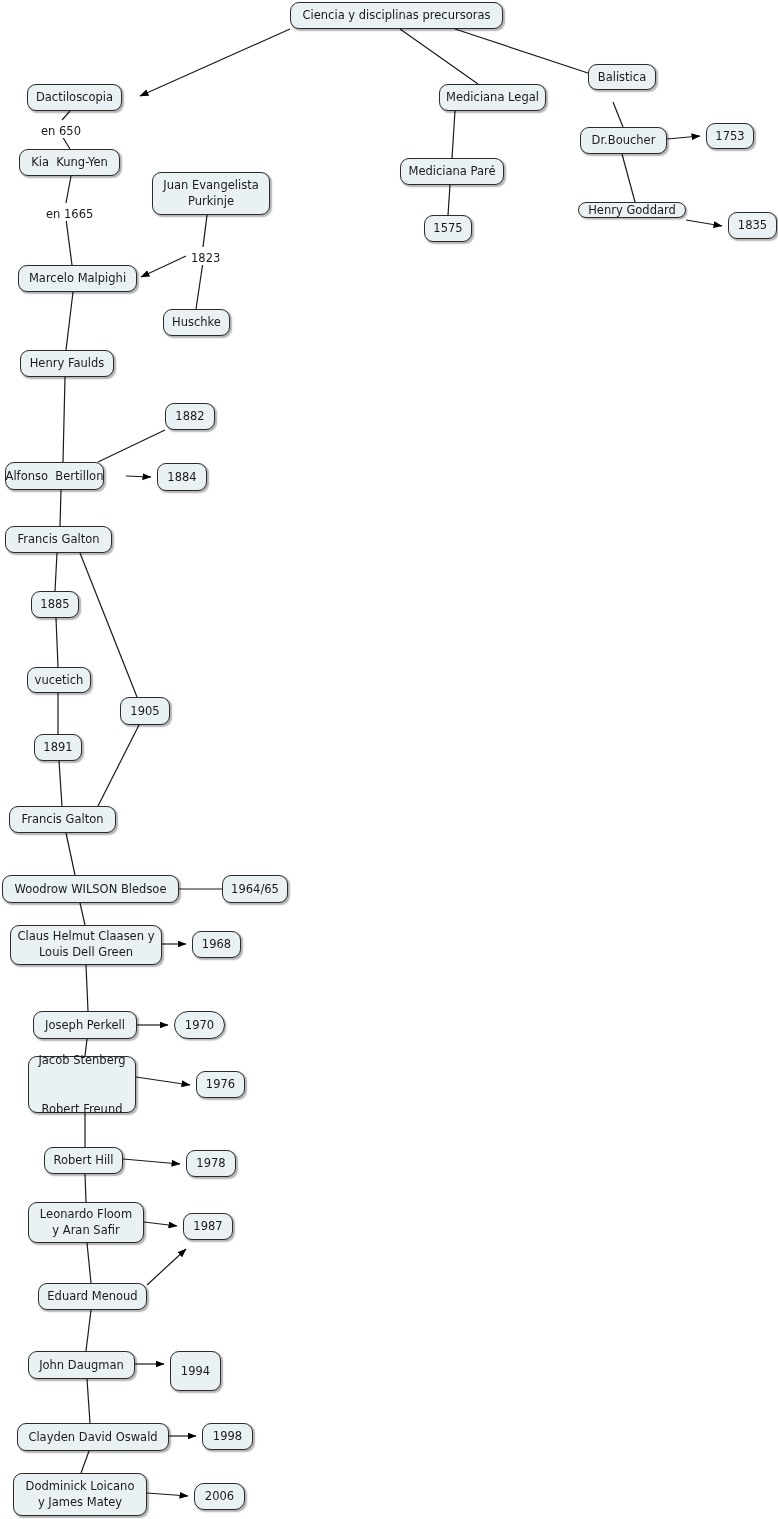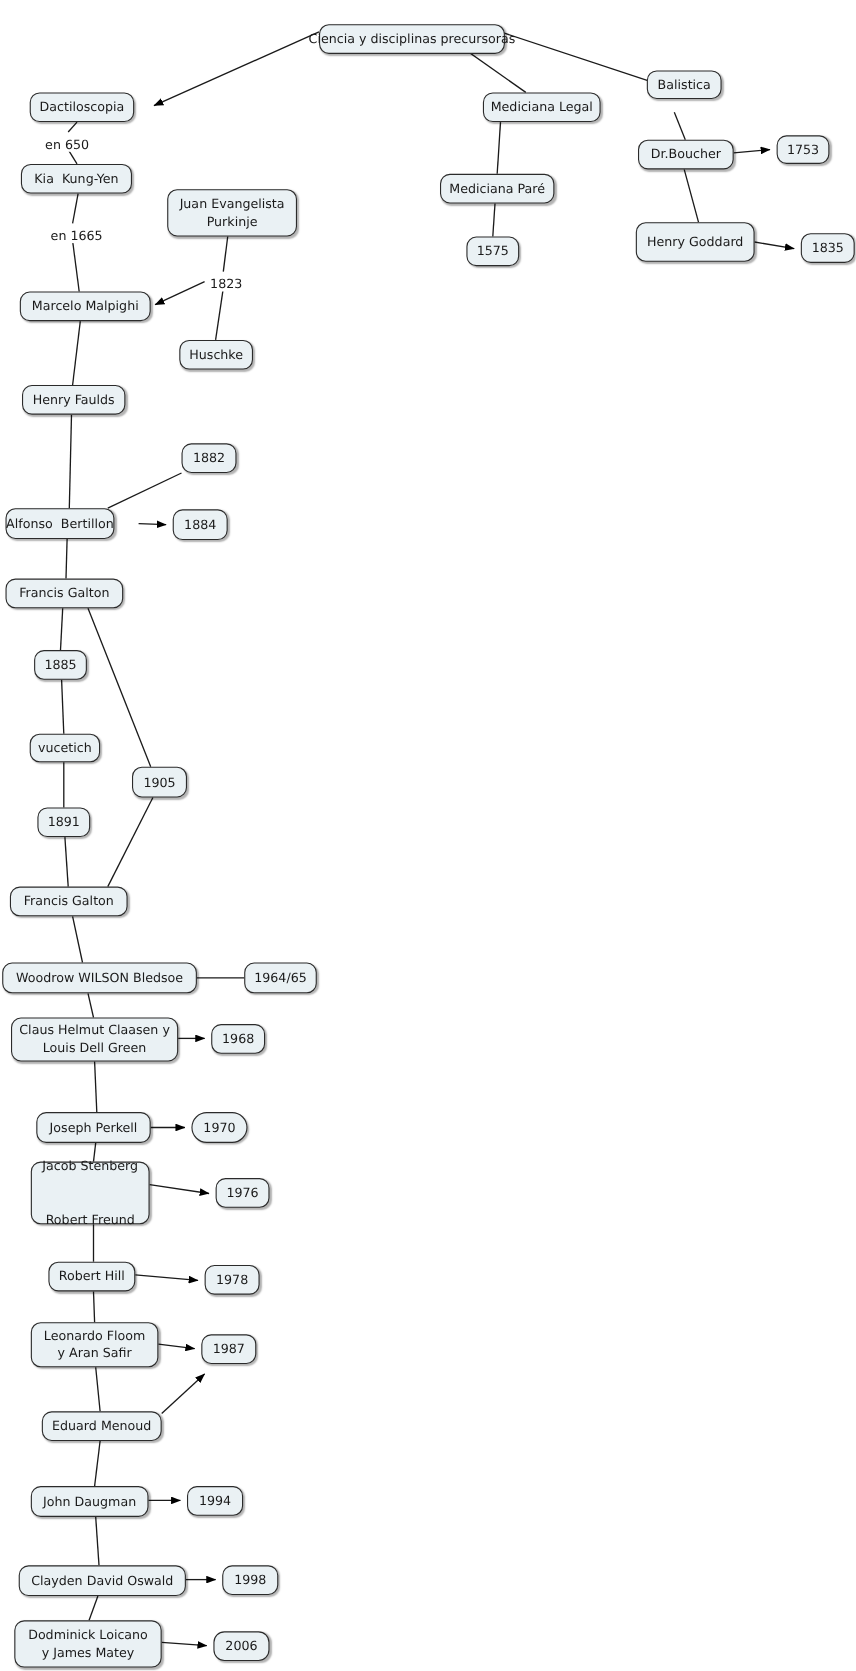--- a/index.html
+++ b/index.html
@@ -122,32 +122,32 @@
         <path d="M 91,1310 L 86,1351"></path>
         <path d="M 135,1364 L 164,1364" marker-end="url(#arrowhead)"></path>
         <path d="M 87,1379 L 90,1423"></path>
         <path d="M 169,1436 L 196,1436" marker-end="url(#arrowhead)"></path>
         <path d="M 89,1451 L 81,1473"></path>
         <path d="M 147,1493 L 188,1496" marker-end="url(#arrowhead)"></path>
       </g>
   </svg>
 
   <div id="nodes-layer">
-      <div class="node" style="left: 290px; top: 2px; width: 169px; height: 27px; margin-top: 20px;">Ciencia y disciplinas precursoras</div>
+      <div class="node" style="left: 290px; top: 2px; width: 213px; height: 27px;">Ciencia y disciplinas precursoras</div>
       <div class="node" style="left: 27px; top: 84px; width: 95px; height: 27px;">Dactiloscopia</div>
       <div class="node" style="left: 439px; top: 84px; width: 107px; height: 27px;">Mediciana Legal</div>
       <div class="node" style="left: 588px; top: 64px; width: 68px; height: 26px;">Balistica</div>
       <div class="node" style="left: 19px; top: 149px; width: 101px; height: 27px;">Kia  Kung-Yen</div>
       <div class="node two-line" style="left: 152px; top: 172px; width: 118px; height: 43px;">Juan Evangelista
 Purkinje</div>
       <div class="node" style="left: 400px; top: 158px; width: 104px; height: 27px;">Mediciana Paré</div>
       <div class="node" style="left: 424px; top: 215px; width: 48px; height: 27px;">1575</div>
       <div class="node" style="left: 580px; top: 127px; width: 87px; height: 27px;">Dr.Boucher</div>
       <div class="node" style="left: 706px; top: 123px; width: 48px; height: 26px;">1753</div>
-      <div class="node" style="left: 578px; top: 202px; width: 108px; height: 36px;">Henry Goddard</div>
+      <div class="node" style="left: 578px; top: 202px; width: 108px; height: 16px;">Henry Goddard</div>
       <div class="node" style="left: 728px; top: 212px; width: 49px; height: 27px;">1835</div>
       <div class="node" style="left: 18px; top: 265px; width: 119px; height: 27px;">Marcelo Malpighi</div>
       <div class="clip-ghost" style="left: 19px; top: 290px; width: 117px; text-align: center;">....</div>
       <div class="node" style="left: 163px; top: 309px; width: 67px; height: 27px;">Huschke</div>
       <div class="node" style="left: 20px; top: 350px; width: 94px; height: 27px;">Henry Faulds</div>
       <div class="node" style="left: 165px; top: 403px; width: 50px; height: 27px;">1882</div>
       <div class="node" style="left: 5px; top: 462px; width: 99px; height: 28px;">Alfonso  Bertillon</div>
       <div class="node" style="left: 157px; top: 463px; width: 50px; height: 28px;">1884</div>
       <div class="node" style="left: 5px; top: 526px; width: 107px; height: 27px;">Francis Galton</div>
       <div class="node" style="left: 31px; top: 591px; width: 48px; height: 27px;">1885</div>
@@ -167,21 +167,21 @@
 
 Robert Freund</div>
       <div class="node" style="left: 196px; top: 1071px; width: 49px; height: 27px;">1976</div>
       <div class="node" style="left: 44px; top: 1147px; width: 79px; height: 27px;">Robert Hill</div>
       <div class="node" style="left: 186px; top: 1150px; width: 50px; height: 27px;">1978</div>
       <div class="node two-line" style="left: 28px; top: 1202px; width: 116px; height: 41px;">Leonardo Floom
 y Aran Safir</div>
       <div class="node" style="left: 183px; top: 1213px; width: 50px; height: 27px;">1987</div>
       <div class="node" style="left: 38px; top: 1283px; width: 109px; height: 27px;">Eduard Menoud</div>
       <div class="node" style="left: 28px; top: 1351px; width: 107px; height: 28px;">John Daugman</div>
-      <div class="node" style="left: 170px; top: 1351px; width: 51px; height: 27px;">1994</div>
+      <div class="node" style="left: 170px; top: 1351px; width: 51px; height: 40px;">1994</div>
       <div class="node" style="left: 17px; top: 1423px; width: 152px; height: 28px;">Clayden David Oswald</div>
       <div class="node" style="left: 202px; top: 1423px; width: 51px; height: 27px;">1998</div>
       <div class="node two-line" style="left: 13px; top: 1473px; width: 134px; height: 43px;">Dodminick Loicano
 y James Matey</div>
       <div class="node" style="left: 194px; top: 1483px; width: 51px; height: 27px; border-radius: 10px;">2006</div>
     </div>
   <div id="labels-layer">
       <div class="edge-label" style="left: 40px; top: 124px;">en 650</div>
       <div class="edge-label" style="left: 45px; top: 207px;">en 1665</div>
       <div class="edge-label" style="left: 190px; top: 251px;">1823</div>

